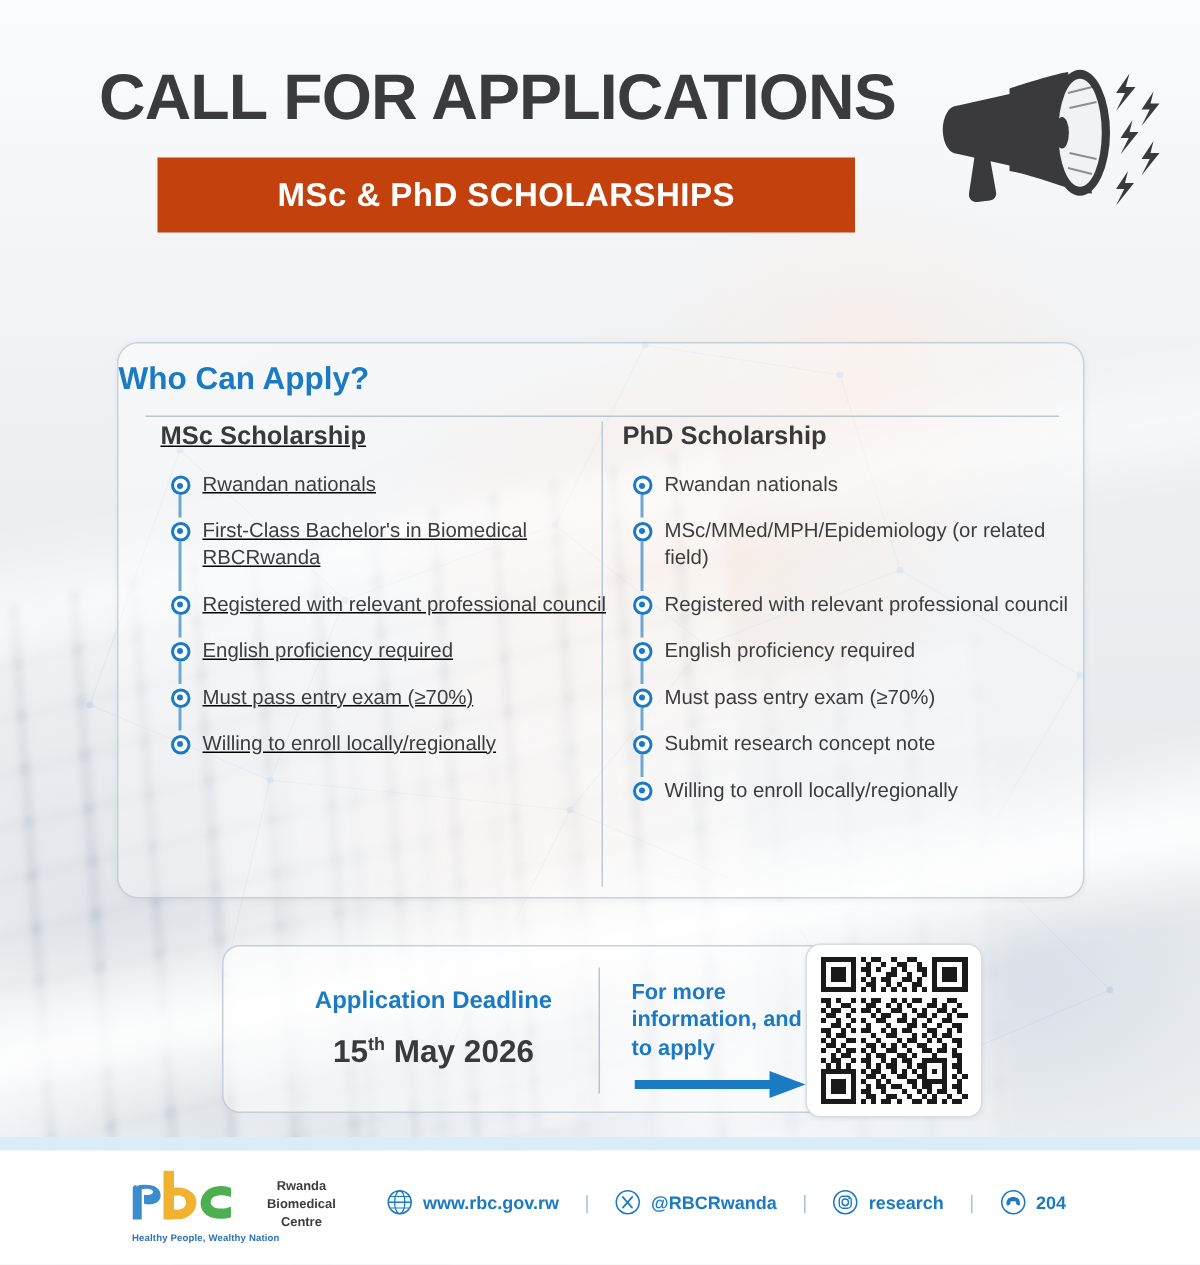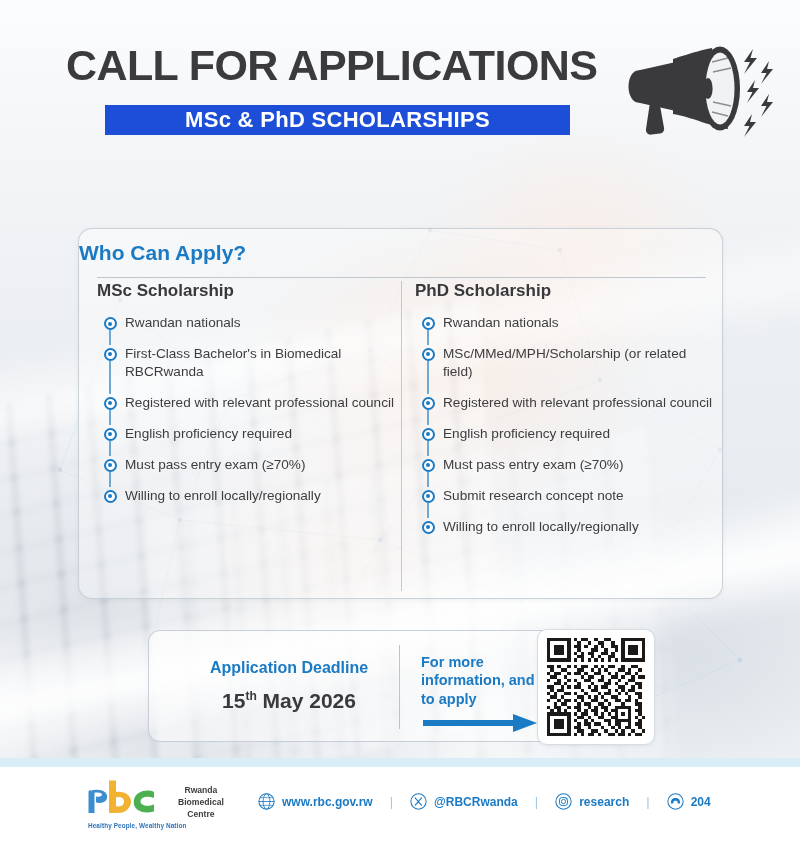--- a/index.html
+++ b/index.html
@@ -97,22 +97,22 @@
     font-weight: 800;
     letter-spacing: -0.6px;
     color: #3b3b3d;
     line-height: 1;
     white-space: nowrap;
   }
 
   .subbanner {
     position: absolute;
     left: 105px; top: 105px;
-    width: 465px; height: 30px;
-    background: #1d4ed8;
+    width: 465px; height: 50px;
+    background: #c2410c;
     display: flex;
     align-items: center;
     justify-content: center;
   }
   .subbanner span {
     color: #ffffff;
     font-size: 22px;
     font-weight: 700;
     letter-spacing: 0.3px;
   }
@@ -166,21 +166,21 @@
     position: absolute;
     left: 322px; top: 52px;
     width: 1px; height: 310px;
     background: rgba(178,190,202,0.8);
   }
 
   .col {
     position: absolute;
     top: 52px;
   }
-  .col-msc { left: 16px; width: 300px; }
+  .col-msc { left: 26px; width: 300px; text-decoration: underline; }
   .col-phd { left: 334px; width: 300px; }
 
   .col-title {
     font-size: 17px;
     font-weight: 700;
     color: #39393b;
     margin-bottom: 12px;
     padding-left: 2px;
   }
 
@@ -503,21 +503,21 @@
               <span class="bullet"></span>
               <span class="connector"></span>
             </span>
           <span class="req-text">Rwandan nationals</span>
         </div>
         <div class="req-item">
           <span class="bullet-wrap">
               <span class="bullet"></span>
               <span class="connector"></span>
             </span>
-          <span class="req-text">MSc/MMed/MPH/Scholarship (or related field)</span>
+          <span class="req-text">MSc/MMed/MPH/Epidemiology (or related field)</span>
         </div>
         <div class="req-item">
           <span class="bullet-wrap">
               <span class="bullet"></span>
               <span class="connector"></span>
             </span>
           <span class="req-text">Registered with relevant professional council</span>
         </div>
         <div class="req-item">
           <span class="bullet-wrap">

